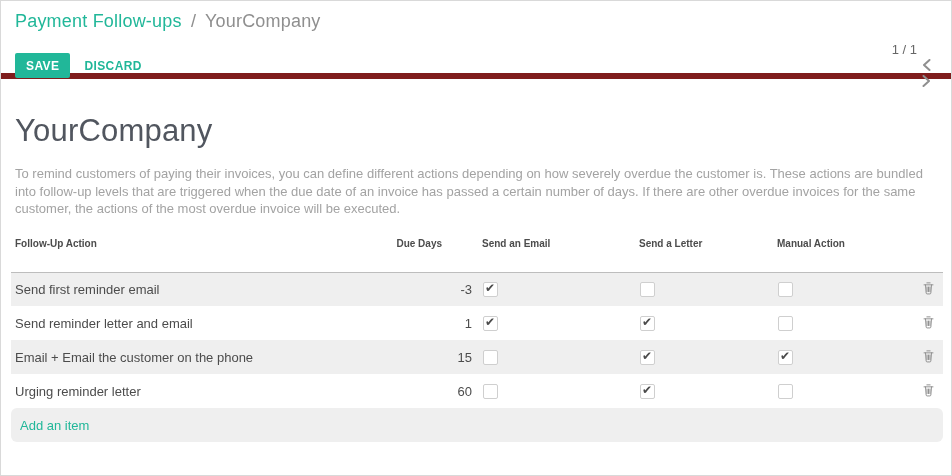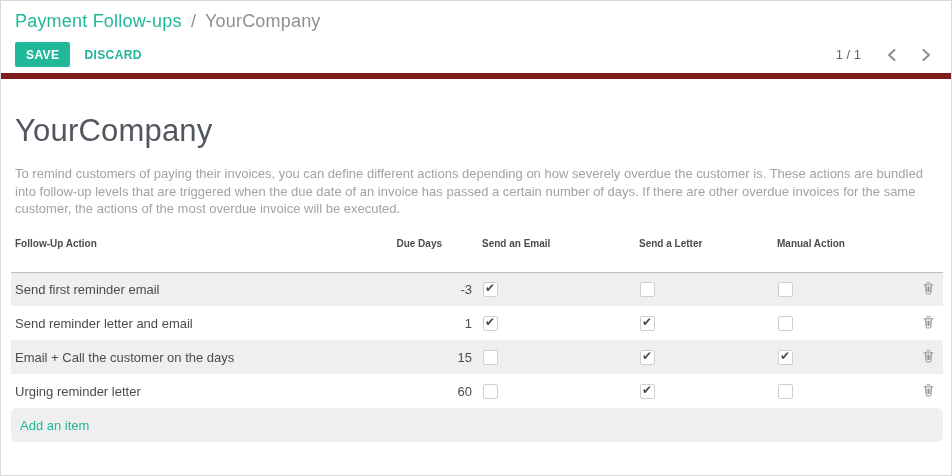--- a/index.html
+++ b/index.html
@@ -24,21 +24,21 @@
     font-size: 12px; font-weight: bold; letter-spacing: 0.4px;
     padding: 5px 11px; height: 25px; border-radius: 2px; cursor: pointer;
     font-family: "Liberation Sans", sans-serif;
   }
   .btn-discard {
     background: transparent; border: none; color: #21b799;
     font-size: 12px; font-weight: bold; letter-spacing: 0.4px;
     margin-left: 14px; cursor: pointer;
     font-family: "Liberation Sans", sans-serif;
   }
-  .pager { margin-left: auto; display: flex; align-items: flex-start; color: #666; font-size: 13px; }
+  .pager { margin-left: auto; display: flex; align-items: flex-end; color: #666; font-size: 13px; flex-direction: column; }
   .pager-value { margin-right: 20px; }
   .pager-btn { background: none; border: none; cursor: pointer; padding: 2px 6px; display: flex; align-items: center; }
   .pager-btn + .pager-btn { margin-left: 14px; }
   .pager-btn svg { display: block; }
 
   
   .sheet { padding: 34px 10px 0 10px; }
   .sheet-title { font-size: 31px; font-weight: 400; color: #51565f; padding-left: 4px; letter-spacing: 0.2px; }
   .sheet-desc {
     margin-top: 16px; padding-left: 4px;
@@ -167,21 +167,21 @@
                     <path d="M6 2.2 h4"></path>
                     <path d="M2.5 4.6 h11"></path>
                     <path d="M4.3 4.6 l0.8 10 a1.3 1.3 0 0 0 1.3 1.2 h3.2 a1.3 1.3 0 0 0 1.3 -1.2 l0.8 -10"></path>
                     <path d="M6.2 7.3 v5.6"></path>
                     <path d="M8 7.3 v5.6"></path>
                     <path d="M9.8 7.3 v5.6"></path>
                   </g>
                 </svg></span></td>
         </tr>
         <tr class="list-row">
-          <td class="c-action">Email + Call the customer on the days</td>
+          <td class="c-action">Email + Email the customer on the phone</td>
           <td class="c-days">15</td>
           <td class="c-check"><span class="checkbox"></span></td>
           <td class="c-check"><span class="checkbox checked"><span class="tick">✔</span></span></td>
           <td class="c-check"><span class="checkbox checked"><span class="tick">✔</span></span></td>
           <td class="c-trash"><span class="trash-btn"><svg width="13" height="14" viewBox="0 0 16 17">
                   <g fill="none" stroke="#8f8f8f" stroke-width="1.2" stroke-linecap="round">
                     <path d="M6 2.2 h4"></path>
                     <path d="M2.5 4.6 h11"></path>
                     <path d="M4.3 4.6 l0.8 10 a1.3 1.3 0 0 0 1.3 1.2 h3.2 a1.3 1.3 0 0 0 1.3 -1.2 l0.8 -10"></path>
                     <path d="M6.2 7.3 v5.6"></path>

